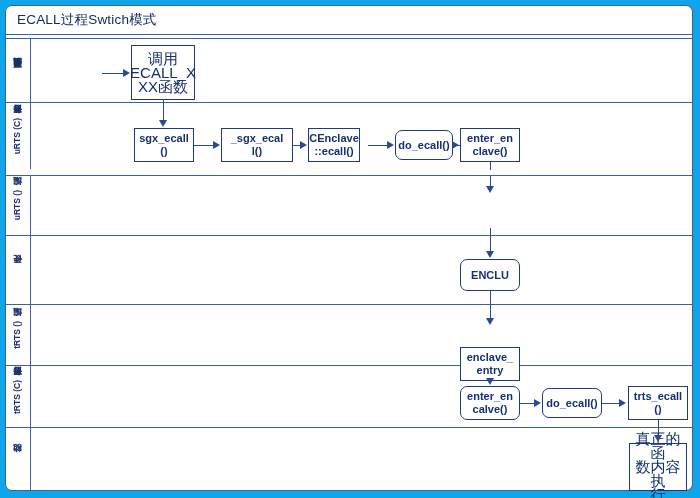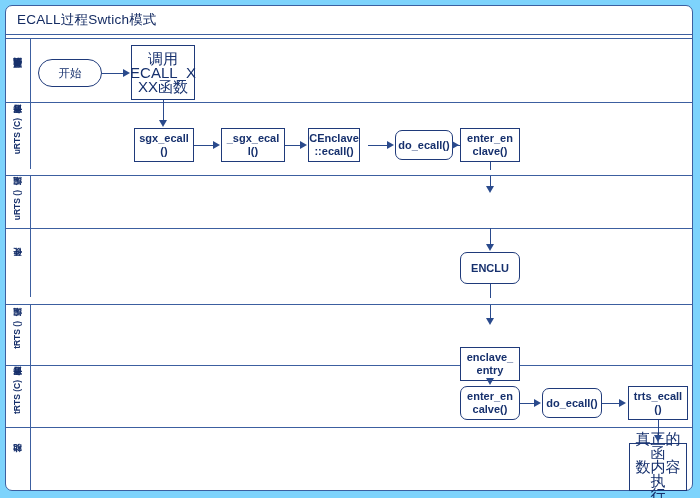--- a/index.html
+++ b/index.html
@@ -1,21 +1,21 @@
 <!DOCTYPE html>
 <html><head>
 <meta charset="utf-8">
 <style>
   html,body{margin:0;padding:0;background:#ffffff;}
   body{font-family:"Liberation Sans","DejaVu Sans",sans-serif;}
 
   #canvas{
     position:relative;
     width:700px;height:498px;
-    background:#7dd3fc;
+    background:#0ea5e9;
     overflow:hidden;
   }
 
   
   .outer-frame{
     position:absolute;left:5px;top:5px;
     width:688px;height:486px;
     border:1.4px solid #3c5fa0;
     border-radius:7px;
     box-sizing:border-box;
@@ -126,21 +126,20 @@
   </div>
 
   <div class="lanes">
 
     <div class="lane first" style="top:0px;height:70px;">
       <div class="lane-label">
         <span>不可信的主线程</span>
       </div>
       <div class="lane-body">
 
-        <div class="node ellipse" style="left:7px;top:20px;width:64px;height:28px;">开始</div>
 
         <div class="node cn" style="left:100px;top:6px;width:64px;height:55px;">调用
 ECALL_X
 XX函数</div>
 
         <div class="hline" style="left:71px;top:33.5px;width:22px;"></div>
         <div class="arrow right" style="left:92px;top:29.5px;"></div>
 
         <div class="vline" style="left:131.5px;top:61px;height:9px;"></div>
       </div>
@@ -151,21 +150,21 @@
         <span>uRTS (C语言部分)</span>
       </div>
       <div class="lane-body">
 
         <div class="vline" style="left:131.5px;top:0px;height:18px;"></div>
         <div class="arrow down" style="left:127.7px;top:17px;"></div>
 
         <div class="node" style="left:103px;top:25px;width:60px;height:34px;">sgx_ecall
 ()</div>
 
-        <div class="node" style="left:190px;top:25px;width:64px;height:34px;">_sgx_ecal
+        <div class="node" style="left:190px;top:25px;width:72px;height:34px;">_sgx_ecal
 l()</div>
 
         <div class="node" style="left:277px;top:25px;width:52px;height:34px;">CEnclave
 ::ecall()</div>
 
         <div class="node round" style="left:364px;top:27px;width:58px;height:30px;">do_ecall()</div>
 
         <div class="node" style="left:429px;top:25px;width:60px;height:34px;">enter_en
 clave()</div>
 
@@ -191,21 +190,21 @@
       </div>
       <div class="lane-body">
         <div class="vline" style="left:458.5px;top:0px;height:11px;"></div>
         <div class="arrow down" style="left:454.7px;top:10px;"></div>
 
 
         <div class="vline" style="left:458.5px;top:52px;height:8px;"></div>
       </div>
     </div>
 
-    <div class="lane" style="top:190px;height:69px;padding-left:8px;">
+    <div class="lane" style="top:197px;height:69px;padding-left:8px;">
       <div class="lane-label">
         <span>硬件</span>
       </div>
       <div class="lane-body">
         <div class="vline" style="left:458.5px;top:0px;height:16px;"></div>
         <div class="arrow down" style="left:454.7px;top:15px;"></div>
 
         <div class="node round" style="left:429px;top:23px;width:60px;height:32px;">ENCLU</div>
 
         <div class="vline" style="left:458.5px;top:55px;height:14px;"></div>

